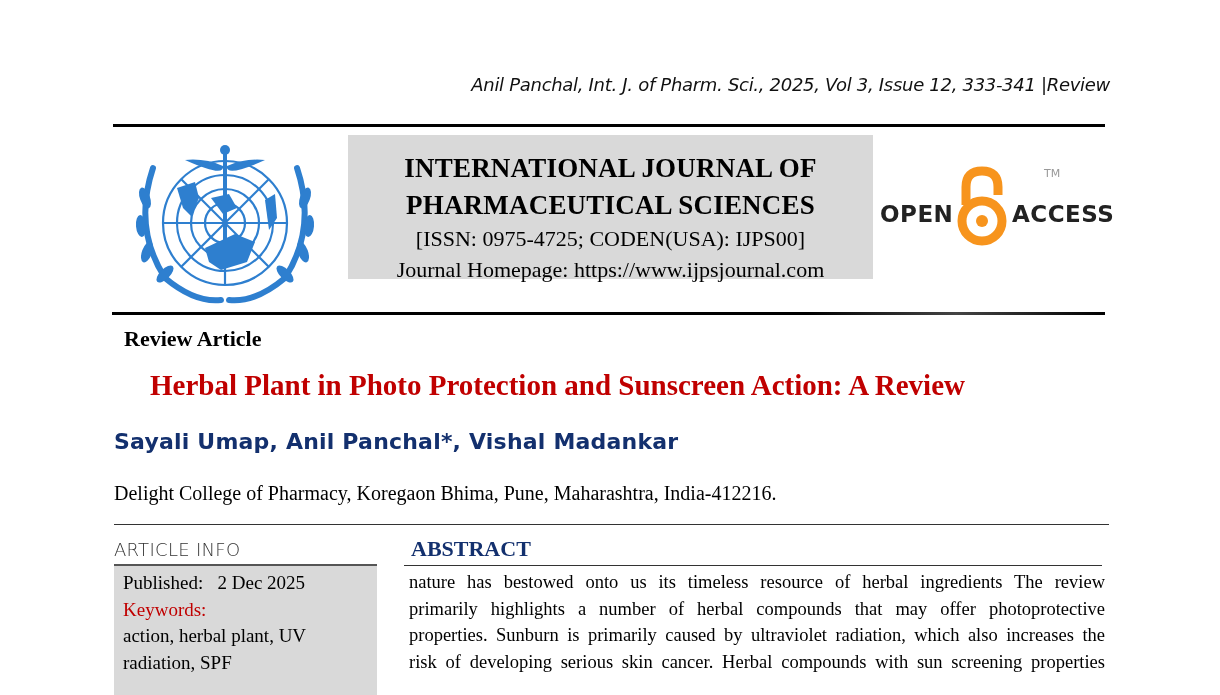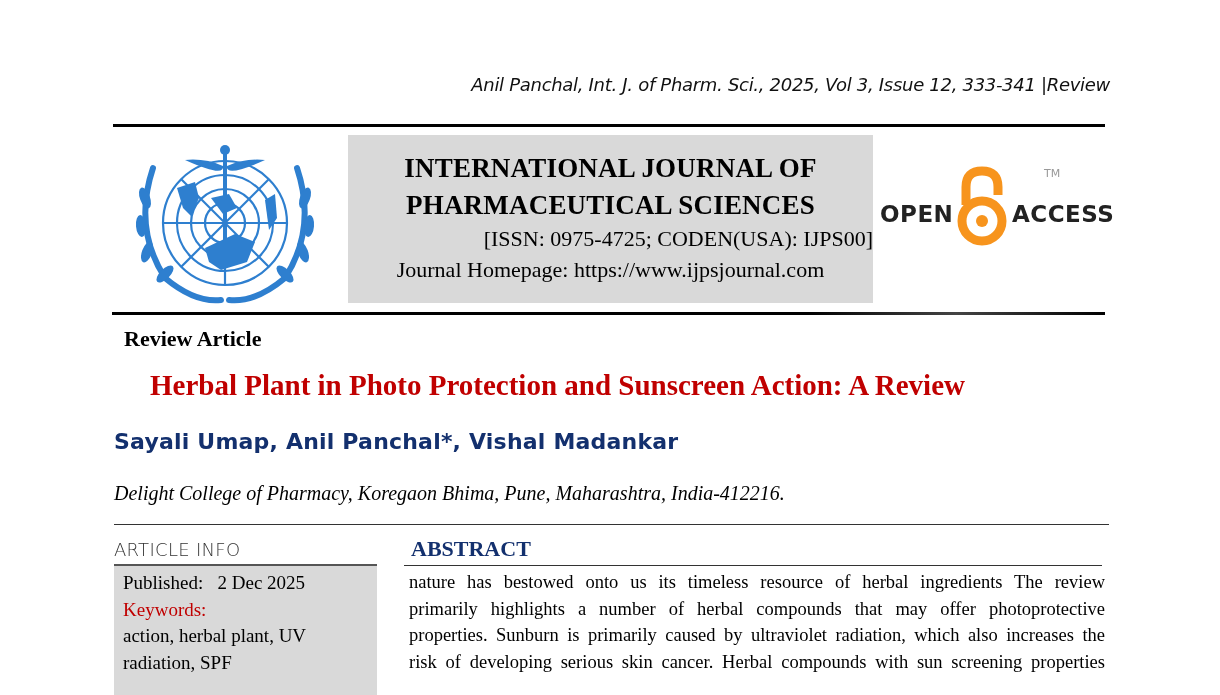--- a/index.html
+++ b/index.html
@@ -5,32 +5,32 @@
     html, body { margin: 0; padding: 0; background: #ffffff; }
     body { width: 1220px; height: 695px; position: relative; overflow: hidden; font-family: "Liberation Serif", serif; color: #000; }
 
     .running-head { position: absolute; top: 74px; right: 110px; font-family: "DejaVu Sans", sans-serif; font-style: italic; font-size: 18px; color: #111; letter-spacing: -0.3px; }
 
     .rule-top { position: absolute; left: 113px; top: 124px; width: 992px; height: 3px; background: #000; }
     .rule-mid { position: absolute; left: 112px; top: 312px; width: 993px; height: 3px; background: linear-gradient(to right, #000 0%, #000 70%, #444 85%, #000 100%); }
 
     .logo-left { position: absolute; left: 125px; top: 138px; width: 200px; height: 170px; }
 
-    .masthead-box { position: absolute; left: 348px; top: 135px; width: 525px; height: 168px; background: #d9d9d9; text-align: center; }
+    .masthead-box { position: absolute; left: 348px; top: 135px; width: 525px; height: 144px; background: #d9d9d9; text-align: center; }
     .masthead-title { font-weight: bold; font-size: 27px; line-height: 37px; margin-top: 15px; letter-spacing: 0.2px; }
-    .masthead-issn { font-size: 22px; line-height: 30px; text-align: right; }
+    .masthead-issn { font-size: 22px; line-height: 30px; }
     .masthead-home { font-size: 22px; line-height: 32px; }
 
     .oa-logo { position: absolute; left: 880px; top: 165px; width: 230px; height: 90px; }
     .oa-text { position: absolute; top: 36px; font-family: "DejaVu Sans", sans-serif; font-weight: bold; font-size: 23px; color: #222; letter-spacing: 0.5px; }
 
     .article-type { position: absolute; left: 124px; top: 326px; font-weight: bold; font-size: 22px; }
     .article-title { position: absolute; left: 114px; top: 369px; font-weight: bold; font-size: 29px; color: #c00000; margin-left: 36px; }
     .authors { position: absolute; left: 114px; top: 429px; font-family: "DejaVu Sans", sans-serif; font-weight: bold; font-size: 22px; color: #13306e; letter-spacing: 0.2px; }
-    .affiliation { position: absolute; left: 114px; top: 482px; font-style: italic; font-size: 20px; }
+    .affiliation { position: absolute; left: 114px; top: 482px; font-size: 20px; }
     .rule-aff { position: absolute; left: 114px; top: 524px; width: 995px; height: 1px; background: #333; }
 
     .info-head { position: absolute; left: 114px; top: 539px; font-family: "DejaVu Sans", sans-serif; font-size: 18px; color: #333; font-weight: 300; letter-spacing: 0.3px; }
     .info-rule { position: absolute; left: 114px; top: 564px; width: 263px; height: 2px; background: #555; }
     .info-box { position: absolute; left: 114px; top: 566px; width: 263px; height: 140px; background: #d9d9d9; padding: 4px 0 0 9px; box-sizing: border-box; font-size: 19px; line-height: 26.5px; }
     .kw-label { color: #c00000; }
 
     .abstract-head { position: absolute; left: 411px; top: 536px; font-weight: bold; font-size: 22px; color: #13306e; }
     .abstract-rule { position: absolute; left: 404px; top: 565px; width: 698px; height: 1px; background: #333; }
     .abstract-body { position: absolute; left: 409px; top: 569px; width: 696px; font-size: 18.5px; line-height: 26.5px; text-align: justify; }

